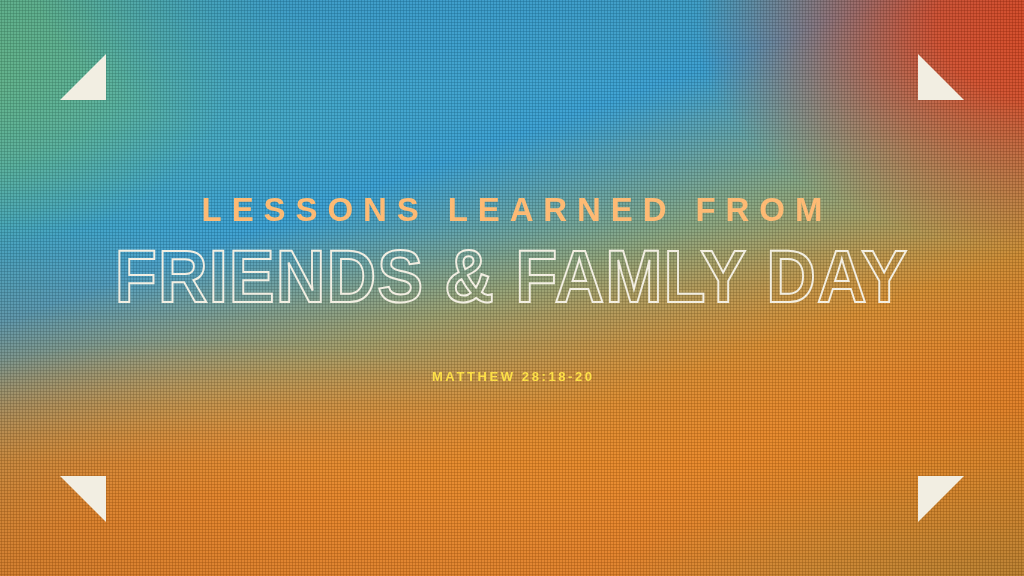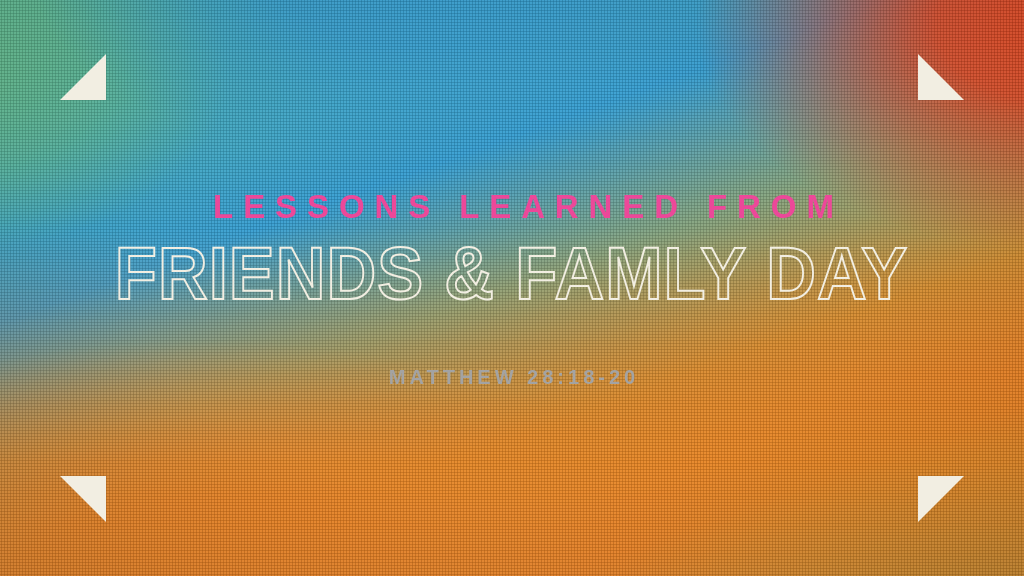--- a/index.html
+++ b/index.html
@@ -143,46 +143,45 @@
     align-items: center;
     justify-content: center;
     text-align: center;
   }
 
   .eyebrow {
     font-size: 33px;
     font-weight: bold;
     letter-spacing: 0.30em;
     text-indent: 0.30em;
-    color: #ec4899;
+    color: #fdba74;
     line-height: 1;
     margin-bottom: 14px;
     white-space: nowrap;
-    padding-left: 23px;
   }
 
   .headline {
     font-size: 74px;
     font-weight: bold;
     letter-spacing: 0.015em;
     line-height: 1;
     white-space: nowrap;
     color: transparent;
     -webkit-text-stroke: 2px #F2EEE2;
     transform: scaleX(0.93);
     transform-origin: center;
     margin-bottom: 56px;
   }
 
   .reference {
-    font-size: 20px;
+    font-size: 13px;
     font-weight: bold;
     letter-spacing: 0.20em;
     text-indent: 0.20em;
-    color: #a3a3a3;
+    color: #fde047;
     line-height: 1;
     white-space: nowrap;
   }
 </style>
 </head>
 <body>
 
 <div id="slide">
 
   <div class="bg-base"></div>

